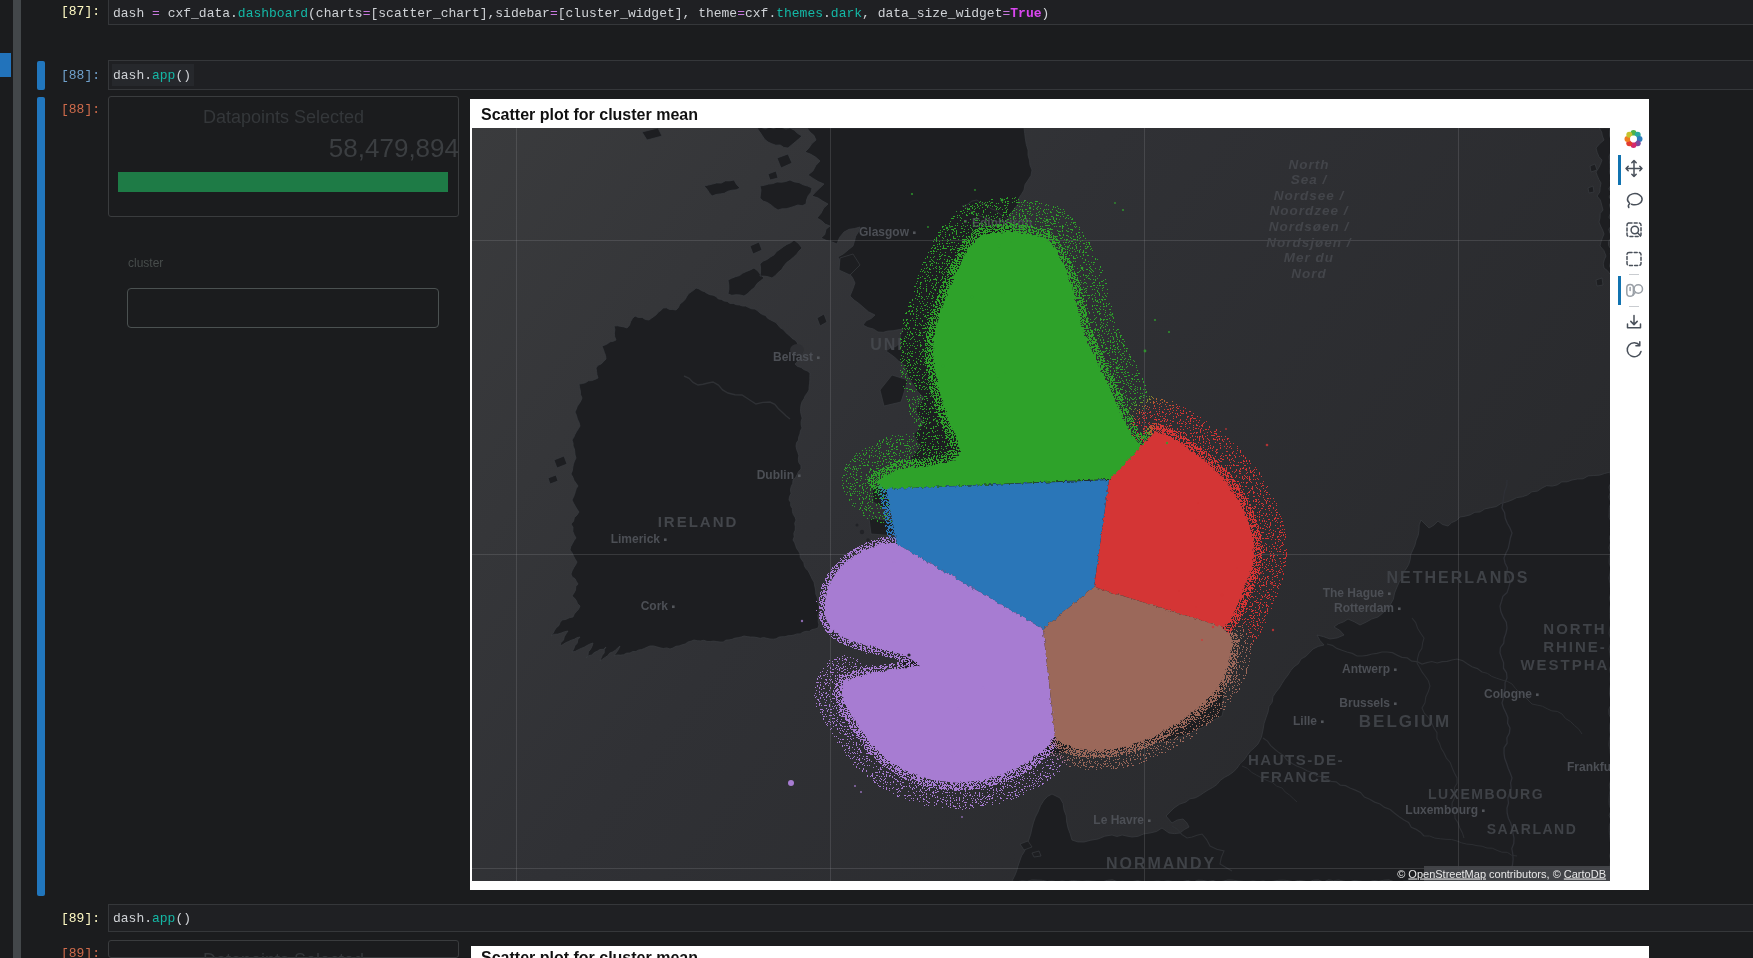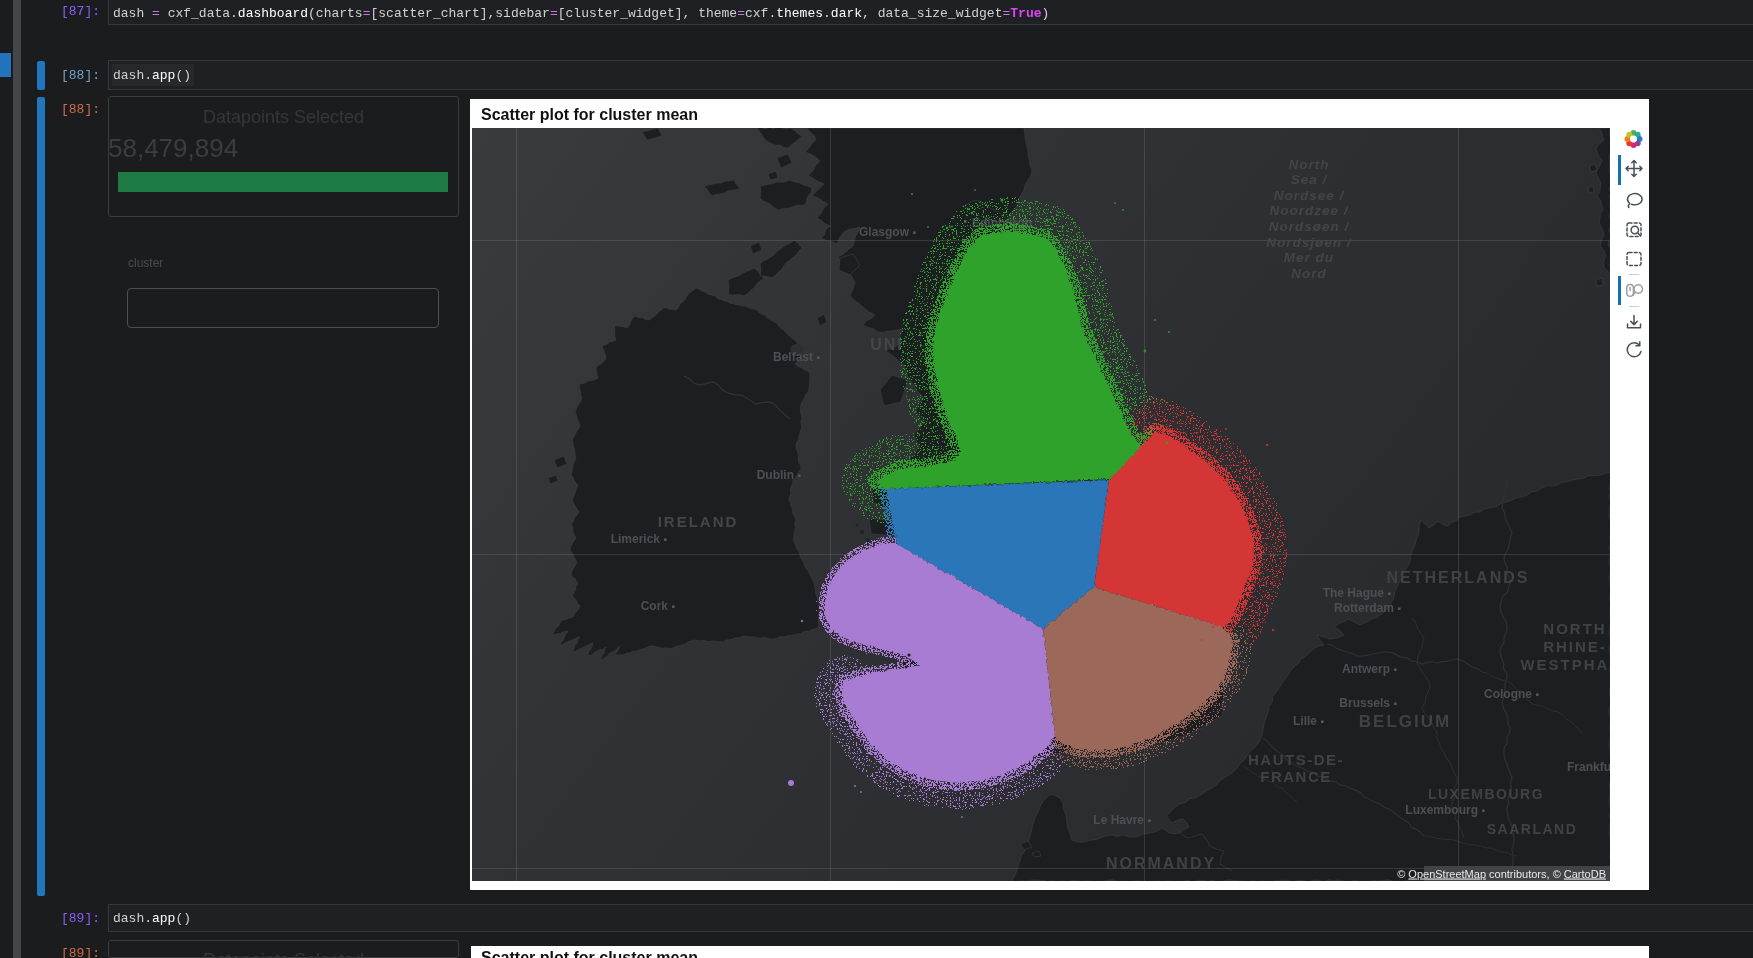--- a/index.html
+++ b/index.html
@@ -1,25 +1,25 @@
 <!DOCTYPE html>
 <html><head>
 <meta charset="utf-8">
 <style>
   html,body{margin:0;padding:0;background:#1b1c1e;}
   #root{position:relative;width:1753px;height:958px;overflow:hidden;background:#1b1c1e;
         font-family:"Liberation Sans",sans-serif;}
   .mono{font-family:"Liberation Mono",monospace;font-size:13px;line-height:19px;white-space:pre;}
   .prompt{position:absolute;width:100px;text-align:right;font-family:"Liberation Mono",monospace;font-size:13px;}
-  .inprompt{color:#8b5cf6;}
+  .inprompt{color:#fef9c3;}
   .outprompt{color:#cf6b4b;}
   .cellbox{position:absolute;left:108px;width:1652px;background:#1f2023;border:1px solid #35373a;box-sizing:border-box;}
   .code{position:absolute;color:#cfd2d6;}
   .kwop{color:#c678dd;}
-  .prop{color:#ffffff;}
+  .prop{color:#14b8a6;}
   .kw{color:#d946ef;font-weight:bold;}
   .collapser{position:absolute;left:37px;width:8px;background:#2176bd;border-radius:2px;}
 </style>
 </head>
 <body>
 <div id="root">
 
   <div style="position:absolute;left:0;top:53px;width:11px;height:24px;background:#2273bb;"></div>
   <div style="position:absolute;left:13px;top:0;width:8px;height:958px;background:#43474a;"></div>
 
@@ -31,21 +31,21 @@
   <div class="cellbox" style="top:60px;height:30px;"></div>
   <div style="position:absolute;left:112px;top:64px;width:82px;height:22px;background:#26282c;"></div>
   <div class="prompt" style="left:0;top:68px;color:#70a1cc;">[88]:</div>
   <div class="code mono" style="left:113px;top:66px;">dash.<span class="prop">app</span>()</div>
 
   <div class="collapser" style="top:97px;height:799px;"></div>
   <div class="prompt outprompt" style="left:0;top:102px;">[88]:</div>
 
   <div style="position:absolute;left:108px;top:96px;width:351px;height:121px;border:1px solid #3a3c3e;border-radius:3px;box-sizing:border-box;"></div>
   <div style="position:absolute;left:108px;top:107px;width:351px;text-align:center;font-size:18px;color:#34373a;">Datapoints Selected</div>
-  <div style="position:absolute;left:108px;top:133px;width:351px;text-align:left;font-size:26px;color:#3b3e41;">58,479,894</div>
+  <div style="position:absolute;left:108px;top:133px;width:351px;text-align:right;font-size:26px;color:#3b3e41;">58,479,894</div>
   <div style="position:absolute;left:118px;top:172px;width:330px;height:20px;background:#1e7b46;"></div>
 
   <div style="position:absolute;left:128px;top:256px;font-size:12px;color:#474c4b;">cluster</div>
   <div style="position:absolute;left:127px;top:288px;width:312px;height:40px;border:1px solid #4b5151;border-radius:4px;box-sizing:border-box;"></div>
 
   <div style="position:absolute;left:470px;top:99px;width:1179px;height:791px;background:#ffffff;"></div>
   <div style="position:absolute;left:481px;top:106px;font-size:16px;font-weight:bold;color:#111;">Scatter plot for cluster mean</div>
 
   <div id="mapwrap" style="position:absolute;left:472px;top:128px;width:1138px;height:753px;background:#35363a;overflow:hidden;">
       <svg width="1138" height="753" viewBox="0 0 1138 753" style="display:block">

